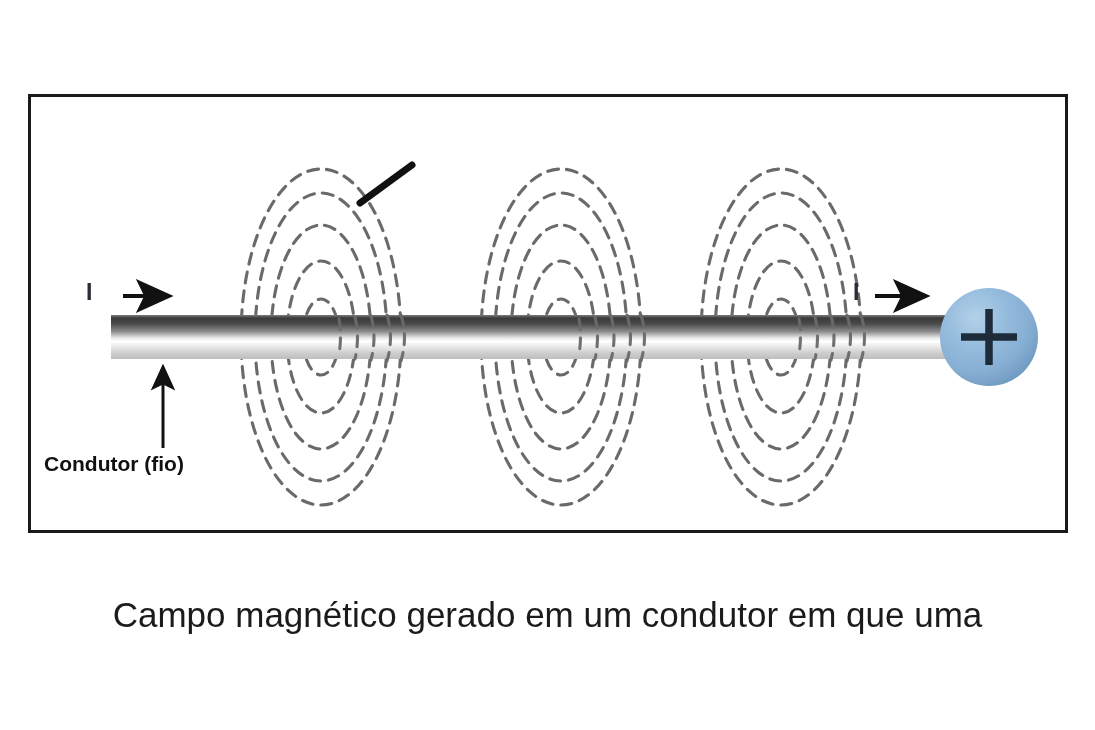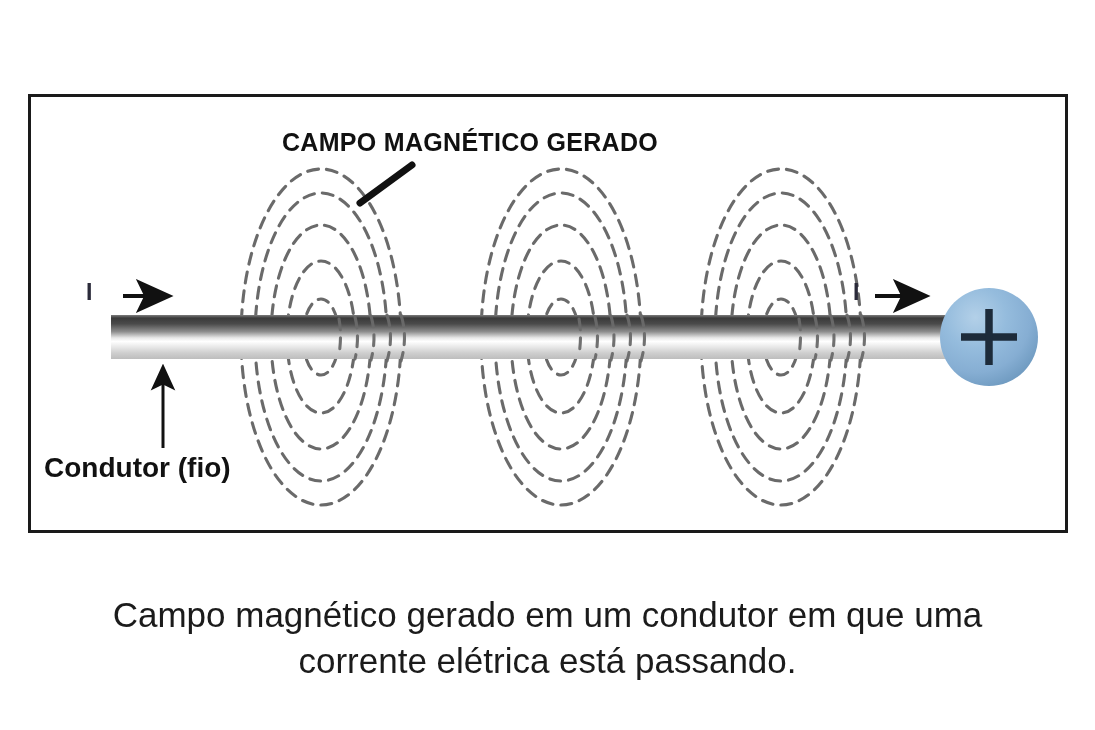--- a/index.html
+++ b/index.html
@@ -54,21 +54,21 @@
     left: 282px;
     top: 128px;
     font-size: 25px;
     font-weight: bold;
     letter-spacing: 0.3px;
     color: #111111;
   }
   #conductor-label {
     left: 44px;
     top: 452px;
-    font-size: 28px;
+    font-size: 21px;
     font-weight: bold;
     color: #111111;
   }
   #current-label-left {
     left: 86px;
     top: 279px;
     font-size: 23px;
     font-weight: 600;
     color: #2b2b3a;
   }
@@ -185,26 +185,24 @@
       <line x1="92" y1="199" x2="135" y2="199" stroke="#111111" stroke-width="4.2" marker-end="url(#arrowHead)"></line>
       <line x1="844" y1="199" x2="892" y2="199" stroke="#111111" stroke-width="4.2" marker-end="url(#arrowHead)"></line>
 
       <line x1="132" y1="351" x2="132" y2="272" stroke="#111111" stroke-width="3" marker-end="url(#arrowHead)"></line>
 
       <line x1="381" y1="68" x2="329" y2="106" stroke="#111111" stroke-width="7" stroke-linecap="round"></line>
     </svg>
 
   </div>
 
-  <div class="lbl" id="title-label">CAMPO MAGNÉTICO GERADO</div>
 
   <div class="lbl" id="conductor-label">Condutor (fio)</div>
 
   <div class="lbl" id="current-label-left">I</div>
 
   <div class="lbl" id="current-label-right">I</div>
 
   <div id="caption">
     <span class="cap-line">Campo magnético gerado em um condutor em que uma</span>
-    <span class="cap-line">corrente elétrica está passando.</span>
   </div>
 
 </div>
 
 </body></html>

